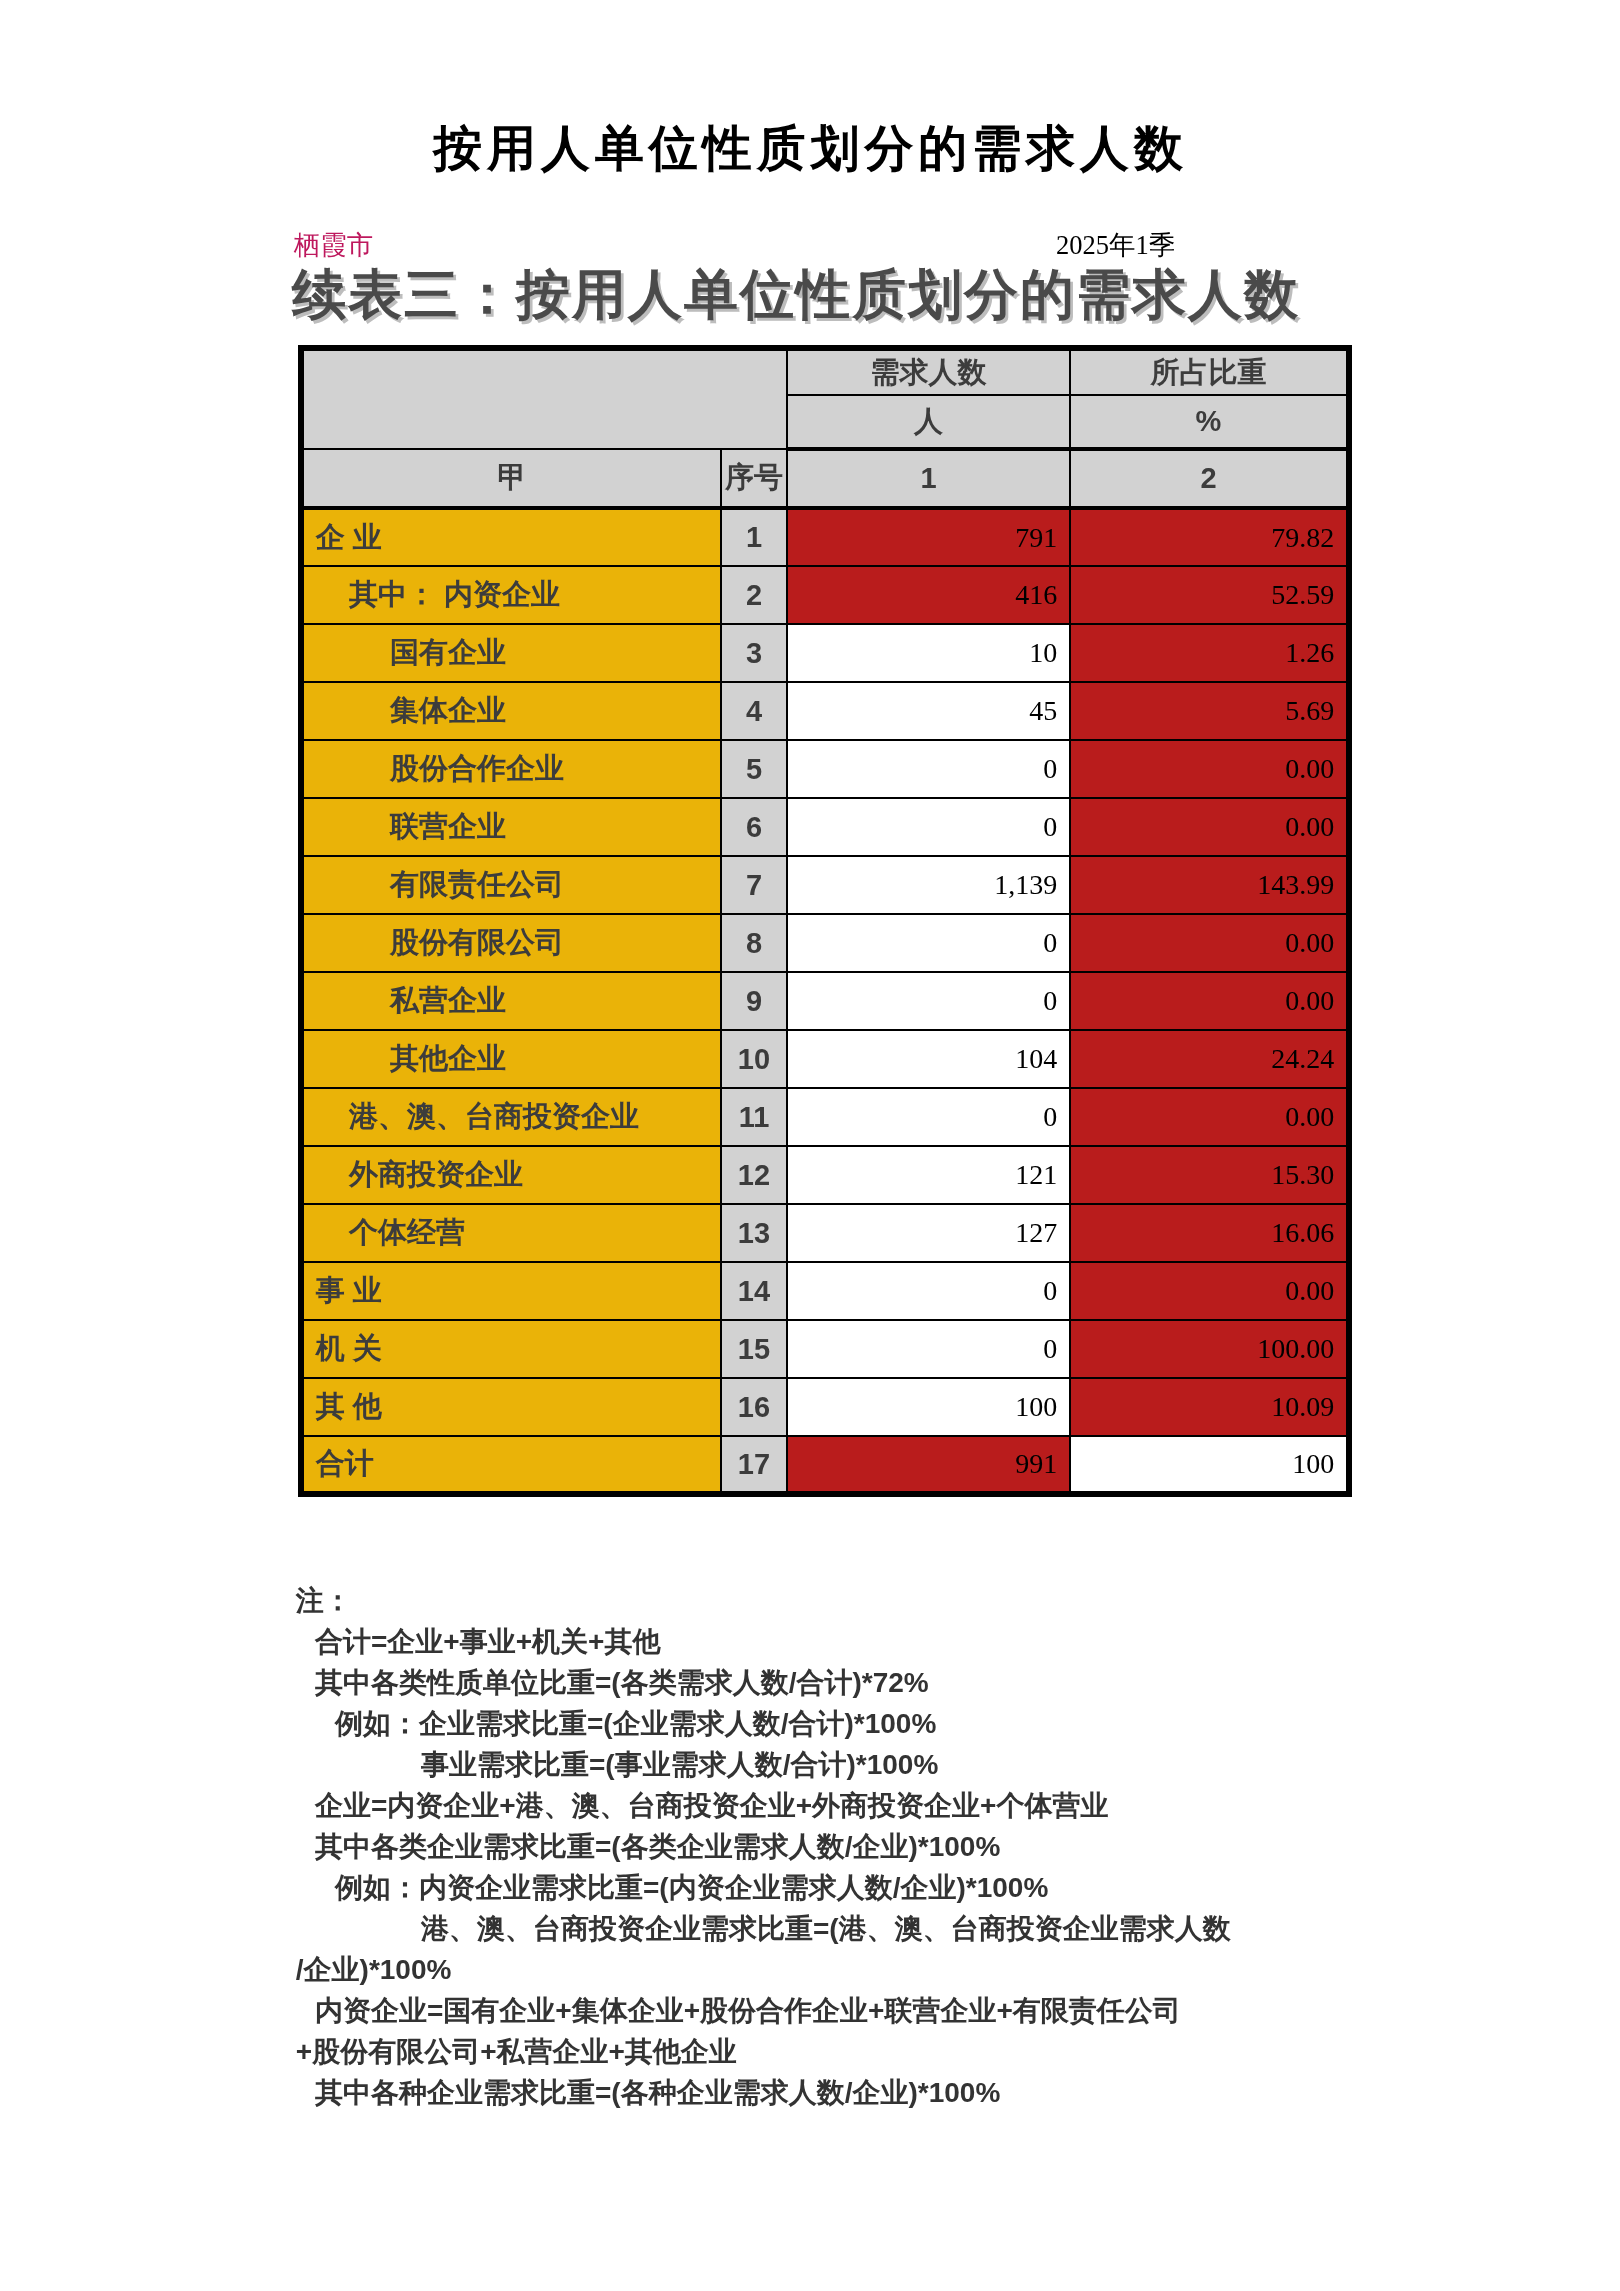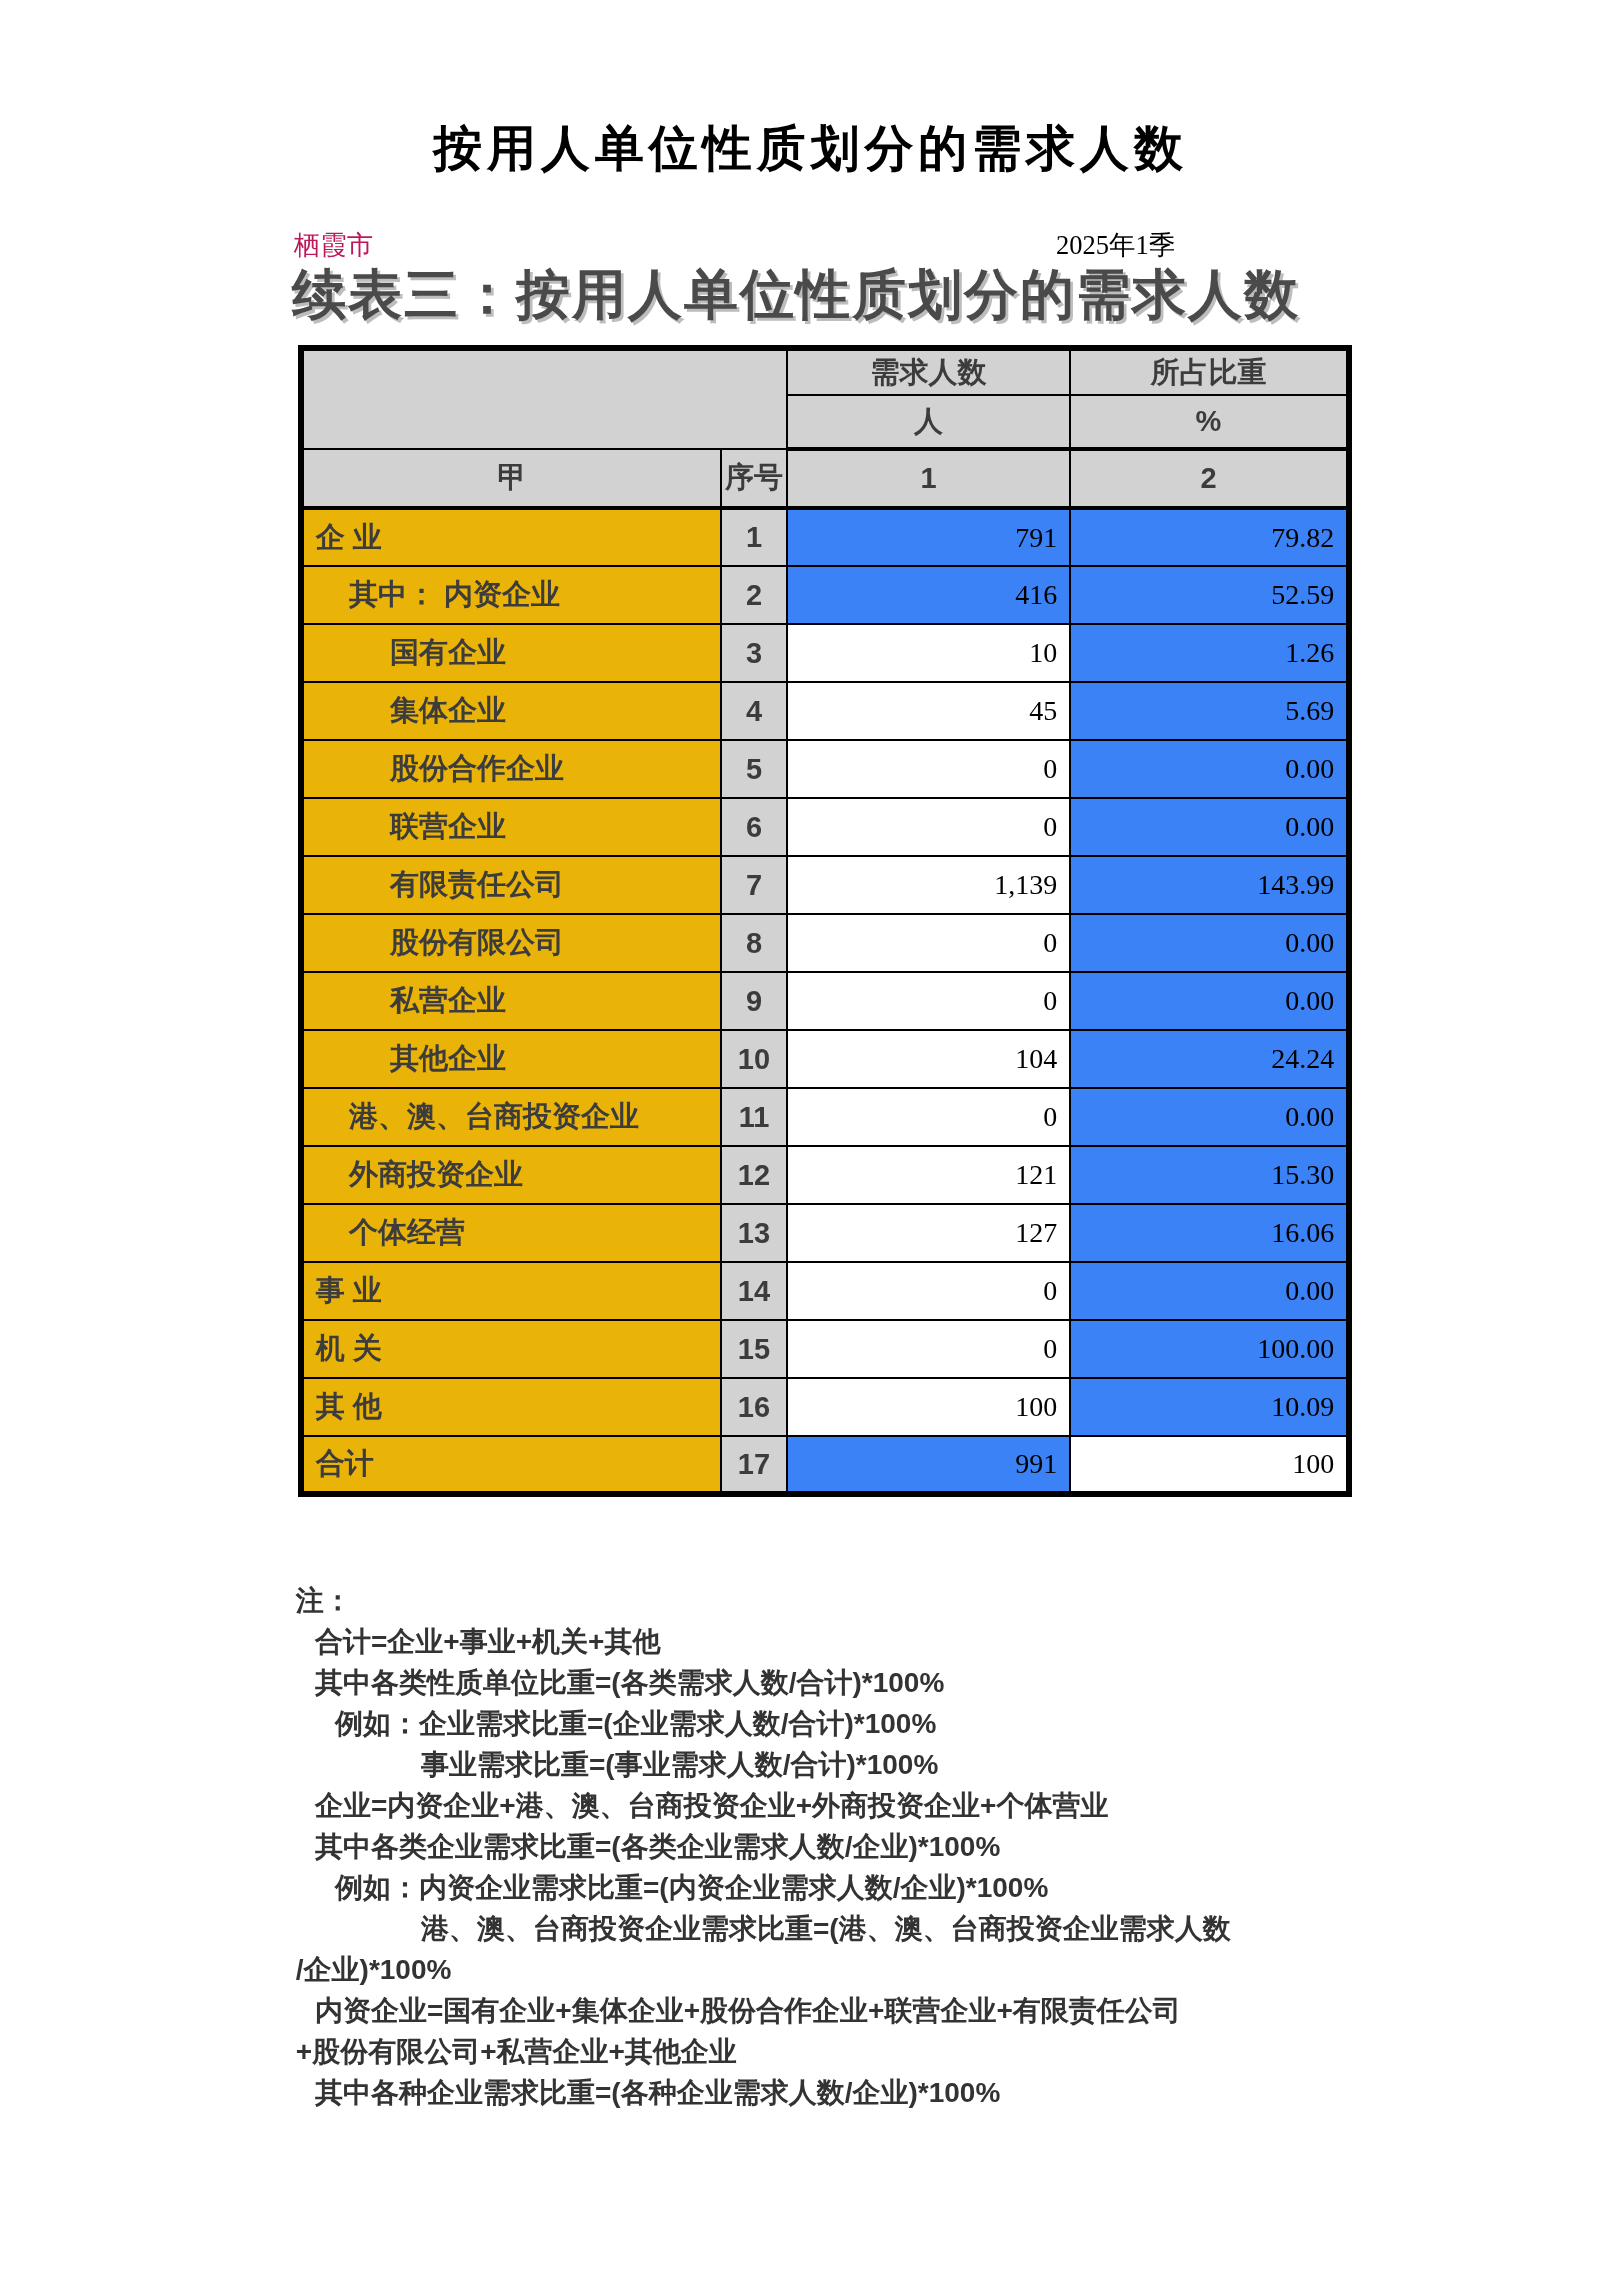--- a/index.html
+++ b/index.html
@@ -65,21 +65,21 @@
   td.lbl.ind1 { padding-left:45px; }
   td.lbl.ind2 { padding-left:86px; }
   td.seq {
     background:#d2d2d2; font-weight:bold; font-size:29px; color:#3c3c3c;
     text-align:center;
   }
   td.num {
     font-family:"Liberation Serif", serif; font-size:28px; color:#000;
     text-align:right; padding-right:11.8px;
   }
-  td.mint { background:#3b82f6; }
+  td.mint { background:#b91c1c; }
   td.white { background:#ffffff; }
   .notes {
     position:absolute; top:1580px; left:0; width:1098px;
   }
   .note-line {
     font-weight:700; font-size:28px; color:#333333;
     line-height:41px; white-space:pre;
   }
   .note-line.ind0 { padding-left:9.8px; }
   .note-line.ind1 { padding-left:29px; }
@@ -227,21 +227,21 @@
             <td class="seq">17</td>
             <td class="num mint">991</td>
             <td class="num white">100</td>
           </tr>
         </tbody>
     </table>
 
     <div class="notes">
         <div class="note-line ind0">注：</div>
         <div class="note-line ind1">合计=企业+事业+机关+其他</div>
-        <div class="note-line ind1">其中各类性质单位比重=(各类需求人数/合计)*100%</div>
+        <div class="note-line ind1">其中各类性质单位比重=(各类需求人数/合计)*72%</div>
         <div class="note-line ind2">例如：企业需求比重=(企业需求人数/合计)*100%</div>
         <div class="note-line ind3">事业需求比重=(事业需求人数/合计)*100%</div>
         <div class="note-line ind1">企业=内资企业+港、澳、台商投资企业+外商投资企业+个体营业</div>
         <div class="note-line ind1">其中各类企业需求比重=(各类企业需求人数/企业)*100%</div>
         <div class="note-line ind2">例如：内资企业需求比重=(内资企业需求人数/企业)*100%</div>
         <div class="note-line ind3">港、澳、台商投资企业需求比重=(港、澳、台商投资企业需求人数</div>
         <div class="note-line ind0">/企业)*100%</div>
         <div class="note-line ind1">内资企业=国有企业+集体企业+股份合作企业+联营企业+有限责任公司</div>
         <div class="note-line ind0">+股份有限公司+私营企业+其他企业</div>
         <div class="note-line ind1">其中各种企业需求比重=(各种企业需求人数/企业)*100%</div>

